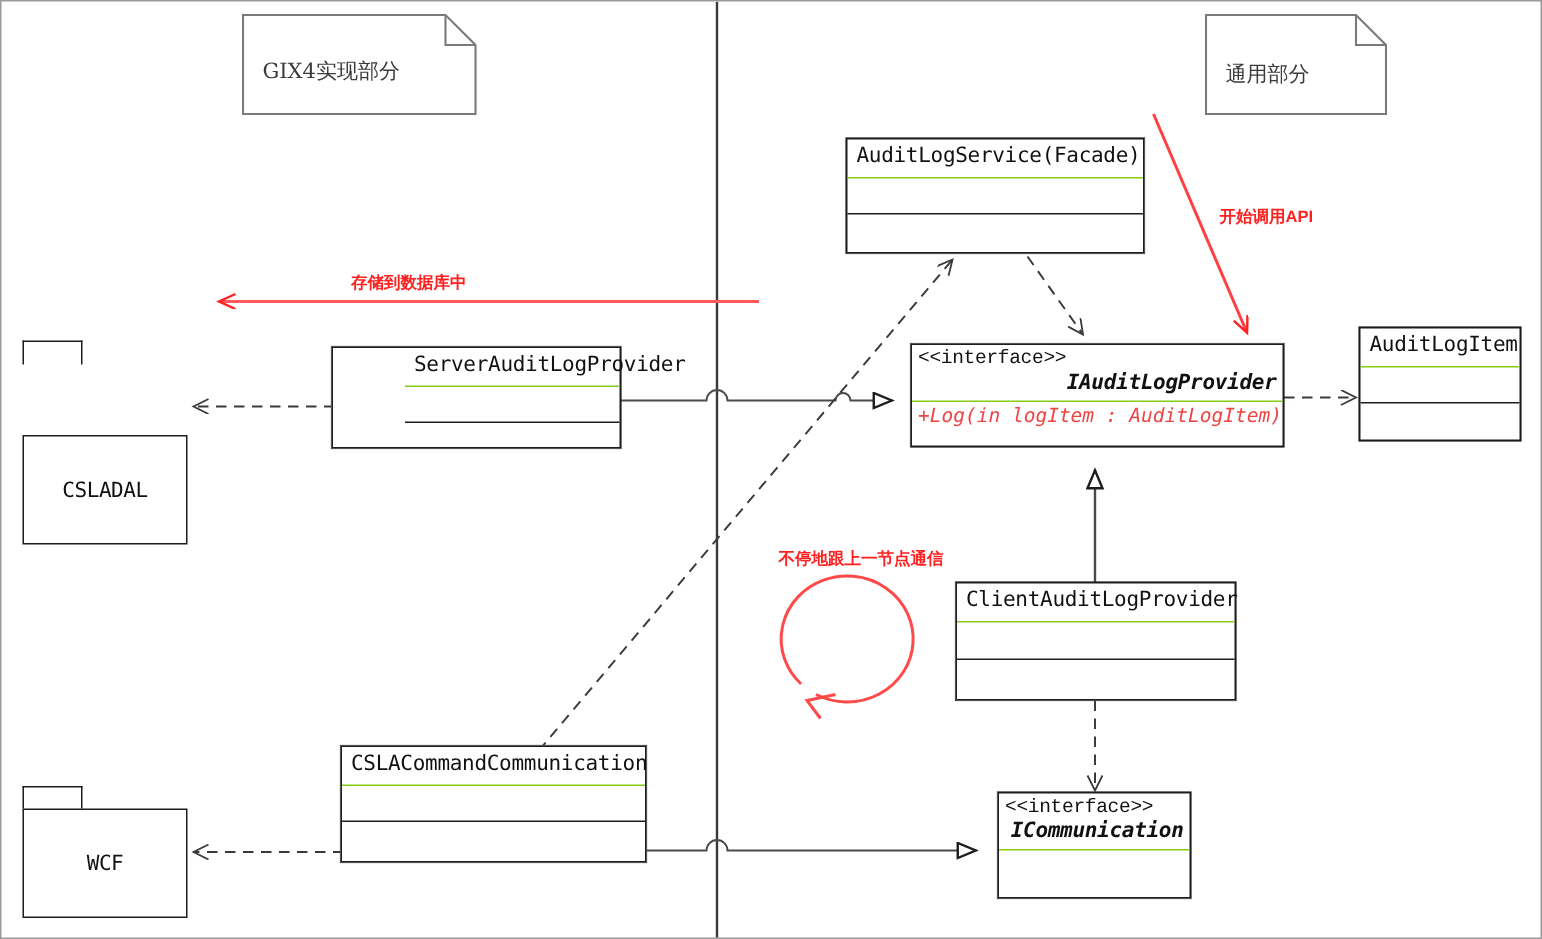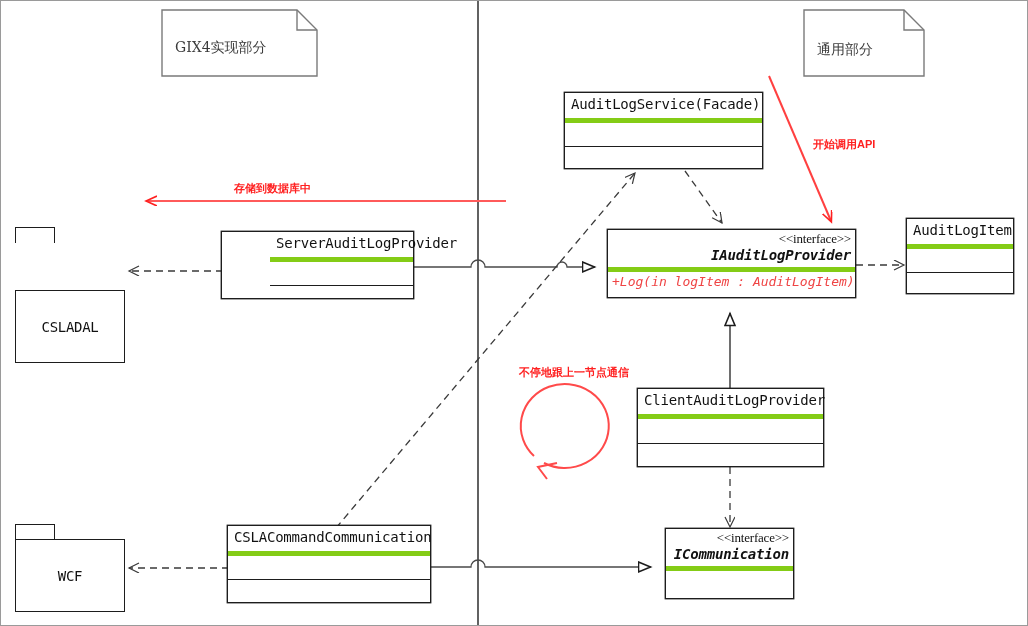--- a/index.html
+++ b/index.html
@@ -35,34 +35,34 @@
     box-shadow: 0 0 0 0.4px #1d1d1d;
   }
   .uml-title {
     text-align: center;
     font-family: "DejaVu Sans Mono", monospace;
     font-size: 14px;
     color: #111111;
     letter-spacing: -0.2px;
     white-space: nowrap;
     padding: 3px 6px 4px 6px;
-    border-bottom: 5px solid #84cc16;
+    border-bottom: 1px solid #84cc16;
     box-sizing: border-box;
     line-height: 1.25;
   }
   .uml-compartment {
     box-sizing: border-box;
     border-bottom: 1px solid #1d1d1d;
   }
   .uml-compartment.last { border-bottom: none; }
 
   .stereotype {
     display: block;
-    text-align: right;
-    font-family: Liberation Serif, serif;
+    text-align: left;
+    font-family: Liberation Mono, monospace;
     font-size: 13px;
     color: #111111;
     line-height: 1.15;
   }
   .iname {
     display: block;
     text-align: right;
     font-family: "DejaVu Sans Mono", monospace;
     font-style: italic;
     font-weight: bold;
@@ -229,21 +229,21 @@
     <div class="uml-compartment" style="height:24px;"></div>
     <div class="uml-compartment last" style="height:23px;"></div>
   </div>
 
   <div class="node uml-class" style="left:636px; top:387px; width:187px; height:79px;">
     <div class="uml-title">ClientAuditLogProvider</div>
     <div class="uml-compartment" style="height:25px;"></div>
     <div class="uml-compartment last" style="height:25px;"></div>
   </div>
 
-  <div class="node uml-class" style="left:226px; top:524px; width:204px; height:78px;">
+  <div class="node uml-class" style="left:226px; top:496px; width:204px; height:78px;">
     <div class="uml-title">CSLACommandCommunication</div>
     <div class="uml-compartment" style="height:24px;"></div>
     <div class="uml-compartment last" style="height:24px;"></div>
   </div>
 
   <div class="node uml-class" style="left:606px; top:228px; width:249px; height:69px;">
     <div class="uml-title" style="padding:2px 4px 3px 4px;">
       <span class="stereotype">&lt;&lt;interface&gt;&gt;</span>
       <span class="iname">IAuditLogProvider</span>
     </div>

